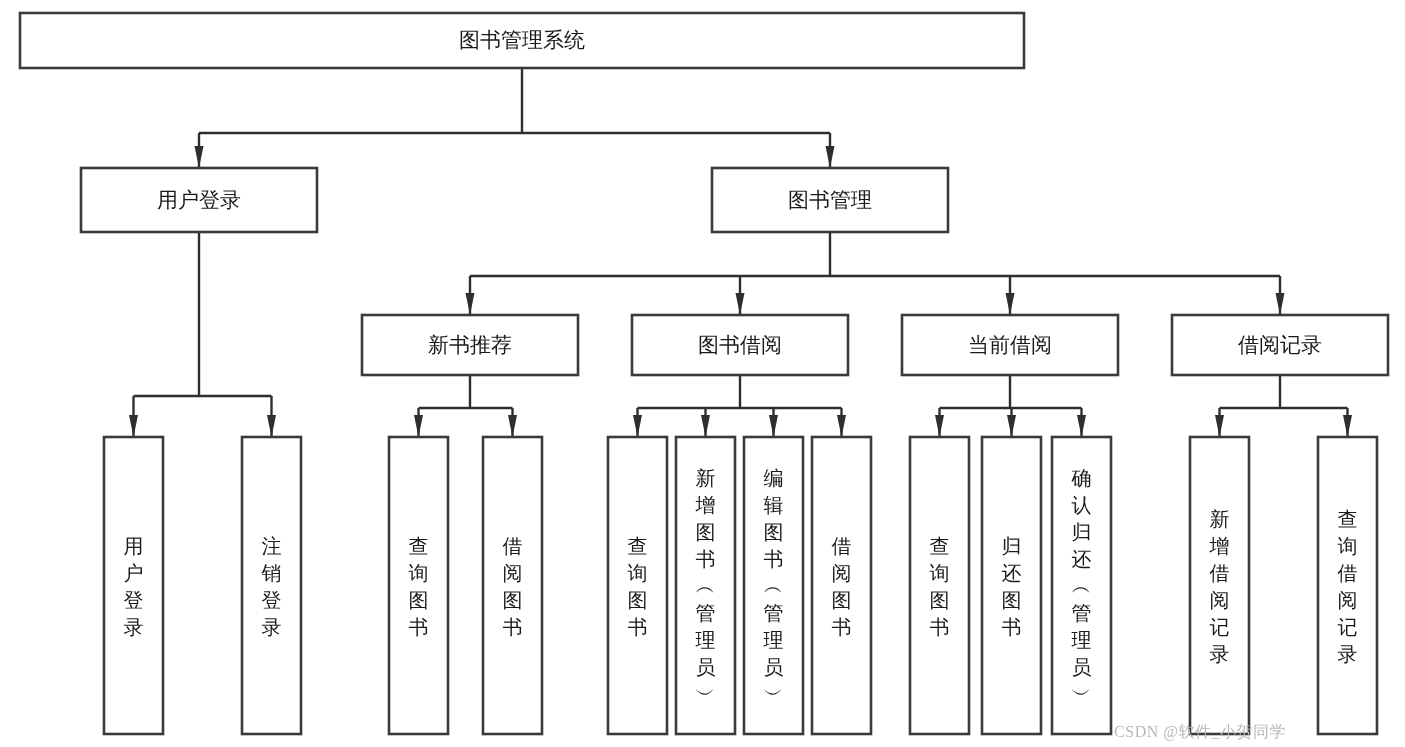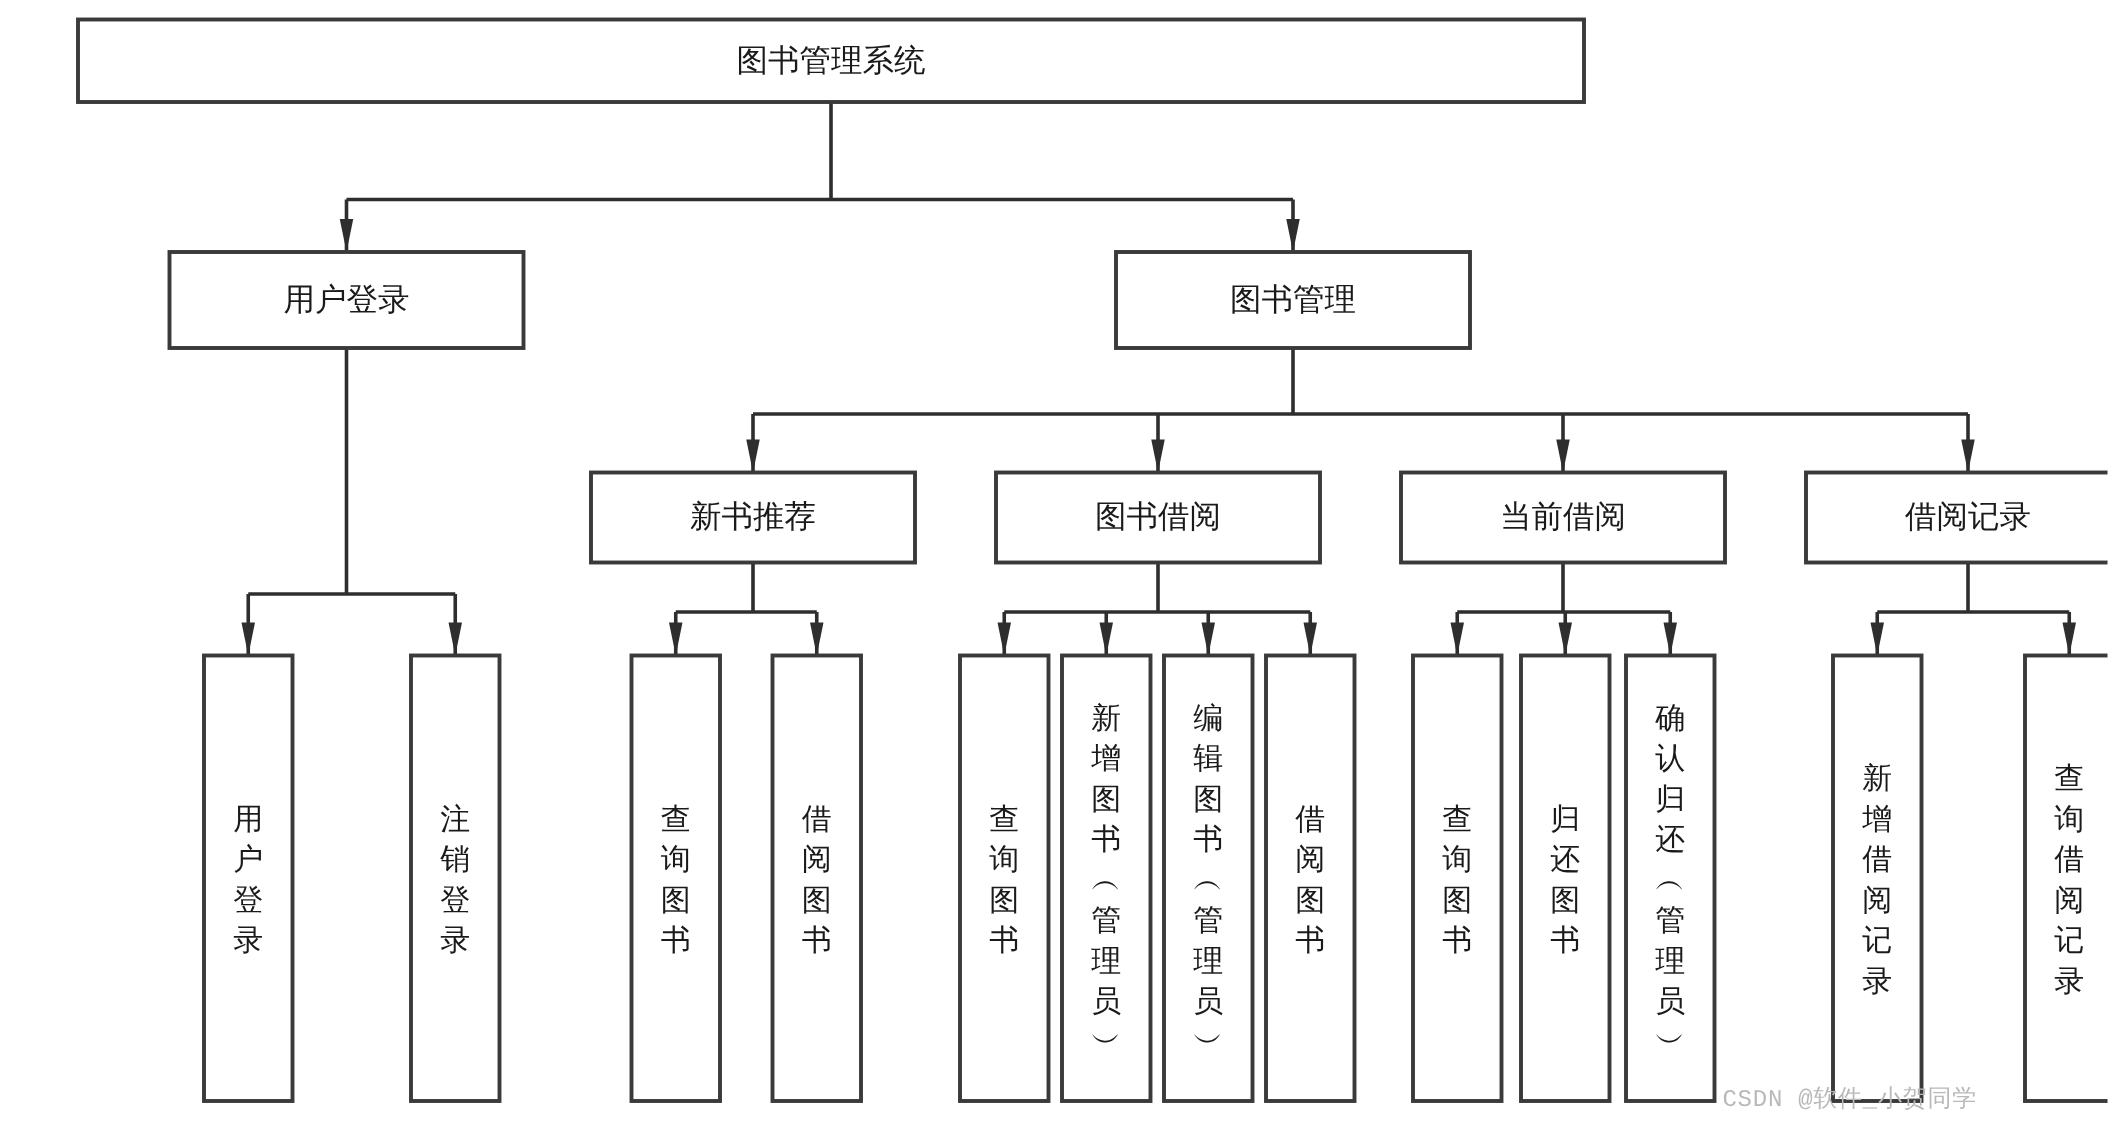--- a/index.html
+++ b/index.html
@@ -11,21 +11,20 @@
     width: 1405px;
     height: 747px;
     font-family: "Liberation Sans", "DejaVu Sans", sans-serif;
     overflow: hidden;
   }
   #diagram-root {
     position: relative;
     width: 1294px;
     height: 747px;
     background: #ffffff;
-    margin-left: 32px;
   }
   svg#tree-svg {
     position: absolute;
     left: 0;
     top: 0;
     width: 1405px;
     height: 747px;
     display: block;
   }
   .node-box {
@@ -54,21 +53,21 @@
   .arrow-head {
     fill: #2e2e2e;
     stroke: none;
   }
   .watermark {
     position: absolute;
     right: 8px;
     bottom: 4px;
     color: #b9b9b9;
     font-size: 16px;
-    font-family: Liberation Mono, monospace;
+    font-family: Liberation Serif, serif;
     white-space: nowrap;
     letter-spacing: 0.5px;
     pointer-events: none;
   }
 </style>
 </head>
 <body>
 
 <div id="diagram-root">
   <svg id="tree-svg" viewBox="0 0 1405 747">

